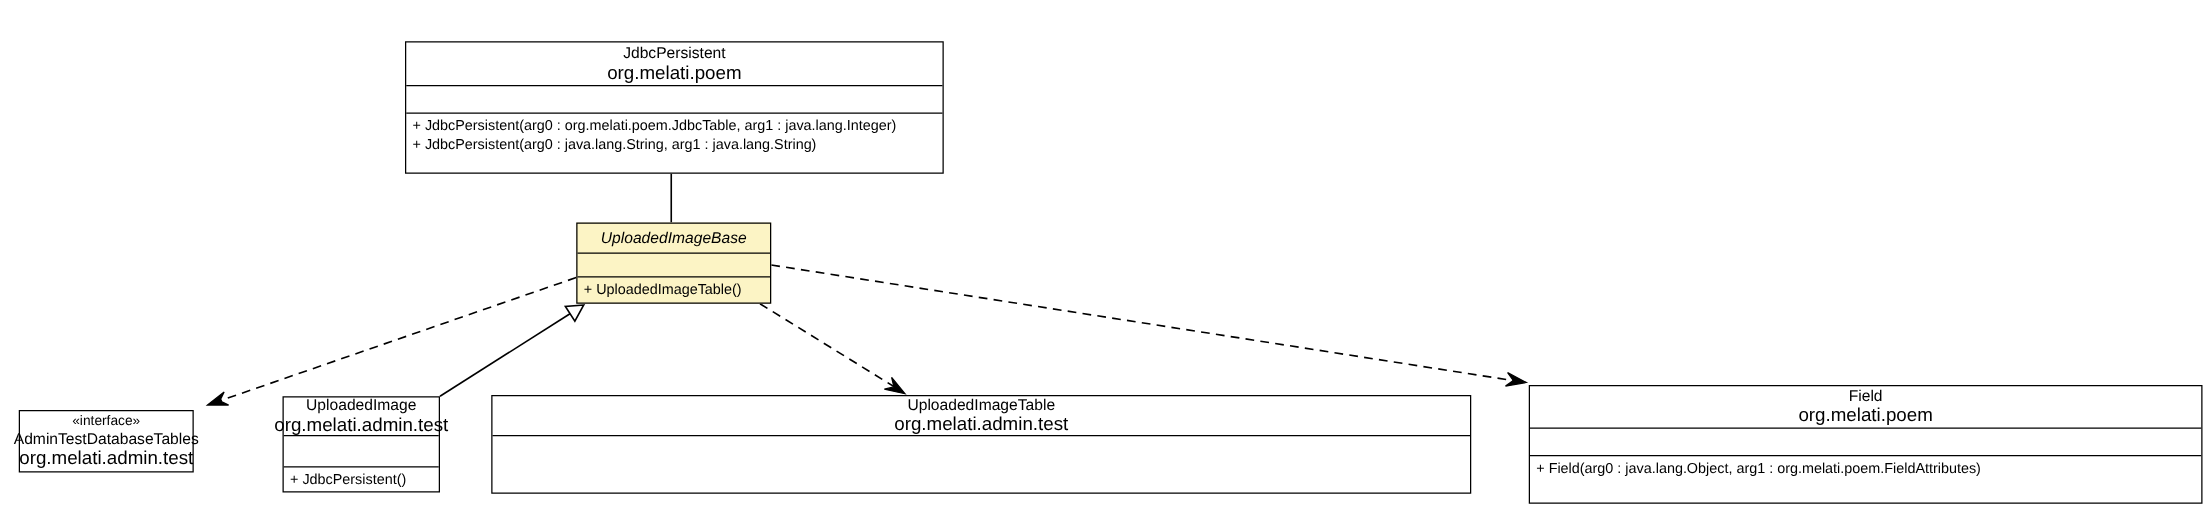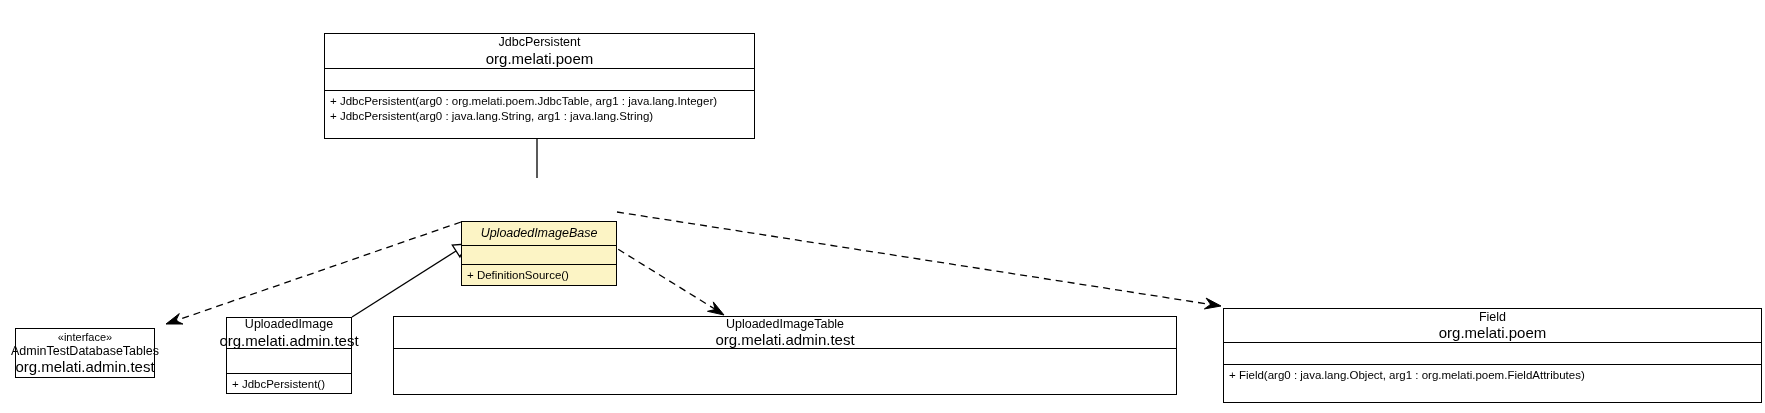--- a/index.html
+++ b/index.html
@@ -70,27 +70,27 @@
     <div class="cls-name">JdbcPersistent</div>
     <div class="pkg">org.melati.poem</div>
   </div>
   <div class="comp-attrs" style="height:21px;"></div>
   <div class="comp-methods">
       <div class="method-line">+ JdbcPersistent(arg0 : org.melati.poem.JdbcTable, arg1 : java.lang.Integer)</div>
       <div class="method-line">+ JdbcPersistent(arg0 : java.lang.String, arg1 : java.lang.String)</div>
     </div>
 </div>
 
-<div class="uml-class highlight" style="left:461px; top:178px; width:156px; height:65px;margin-top:43px;">
+<div class="uml-class highlight" style="left:461px; top:178px; width:156px; height:65px;">
   <div class="comp-title" style="height:23px;">
     <div class="cls-name abstract">UploadedImageBase</div>
   </div>
   <div class="comp-attrs" style="height:18px;"></div>
   <div class="comp-methods">
-      <div class="method-line">+ DefinitionSource()</div>
+      <div class="method-line">+ UploadedImageTable()</div>
     </div>
 </div>
 
 <div class="uml-class" style="left:15px; top:328px; width:140px; height:50px;">
   <div class="comp-title" style="height:100%; flex:1 1 auto;">
     <div class="stereotype">«interface»</div>
     <div class="cls-name">AdminTestDatabaseTables</div>
     <div class="pkg">org.melati.admin.test</div>
   </div>
 </div>

